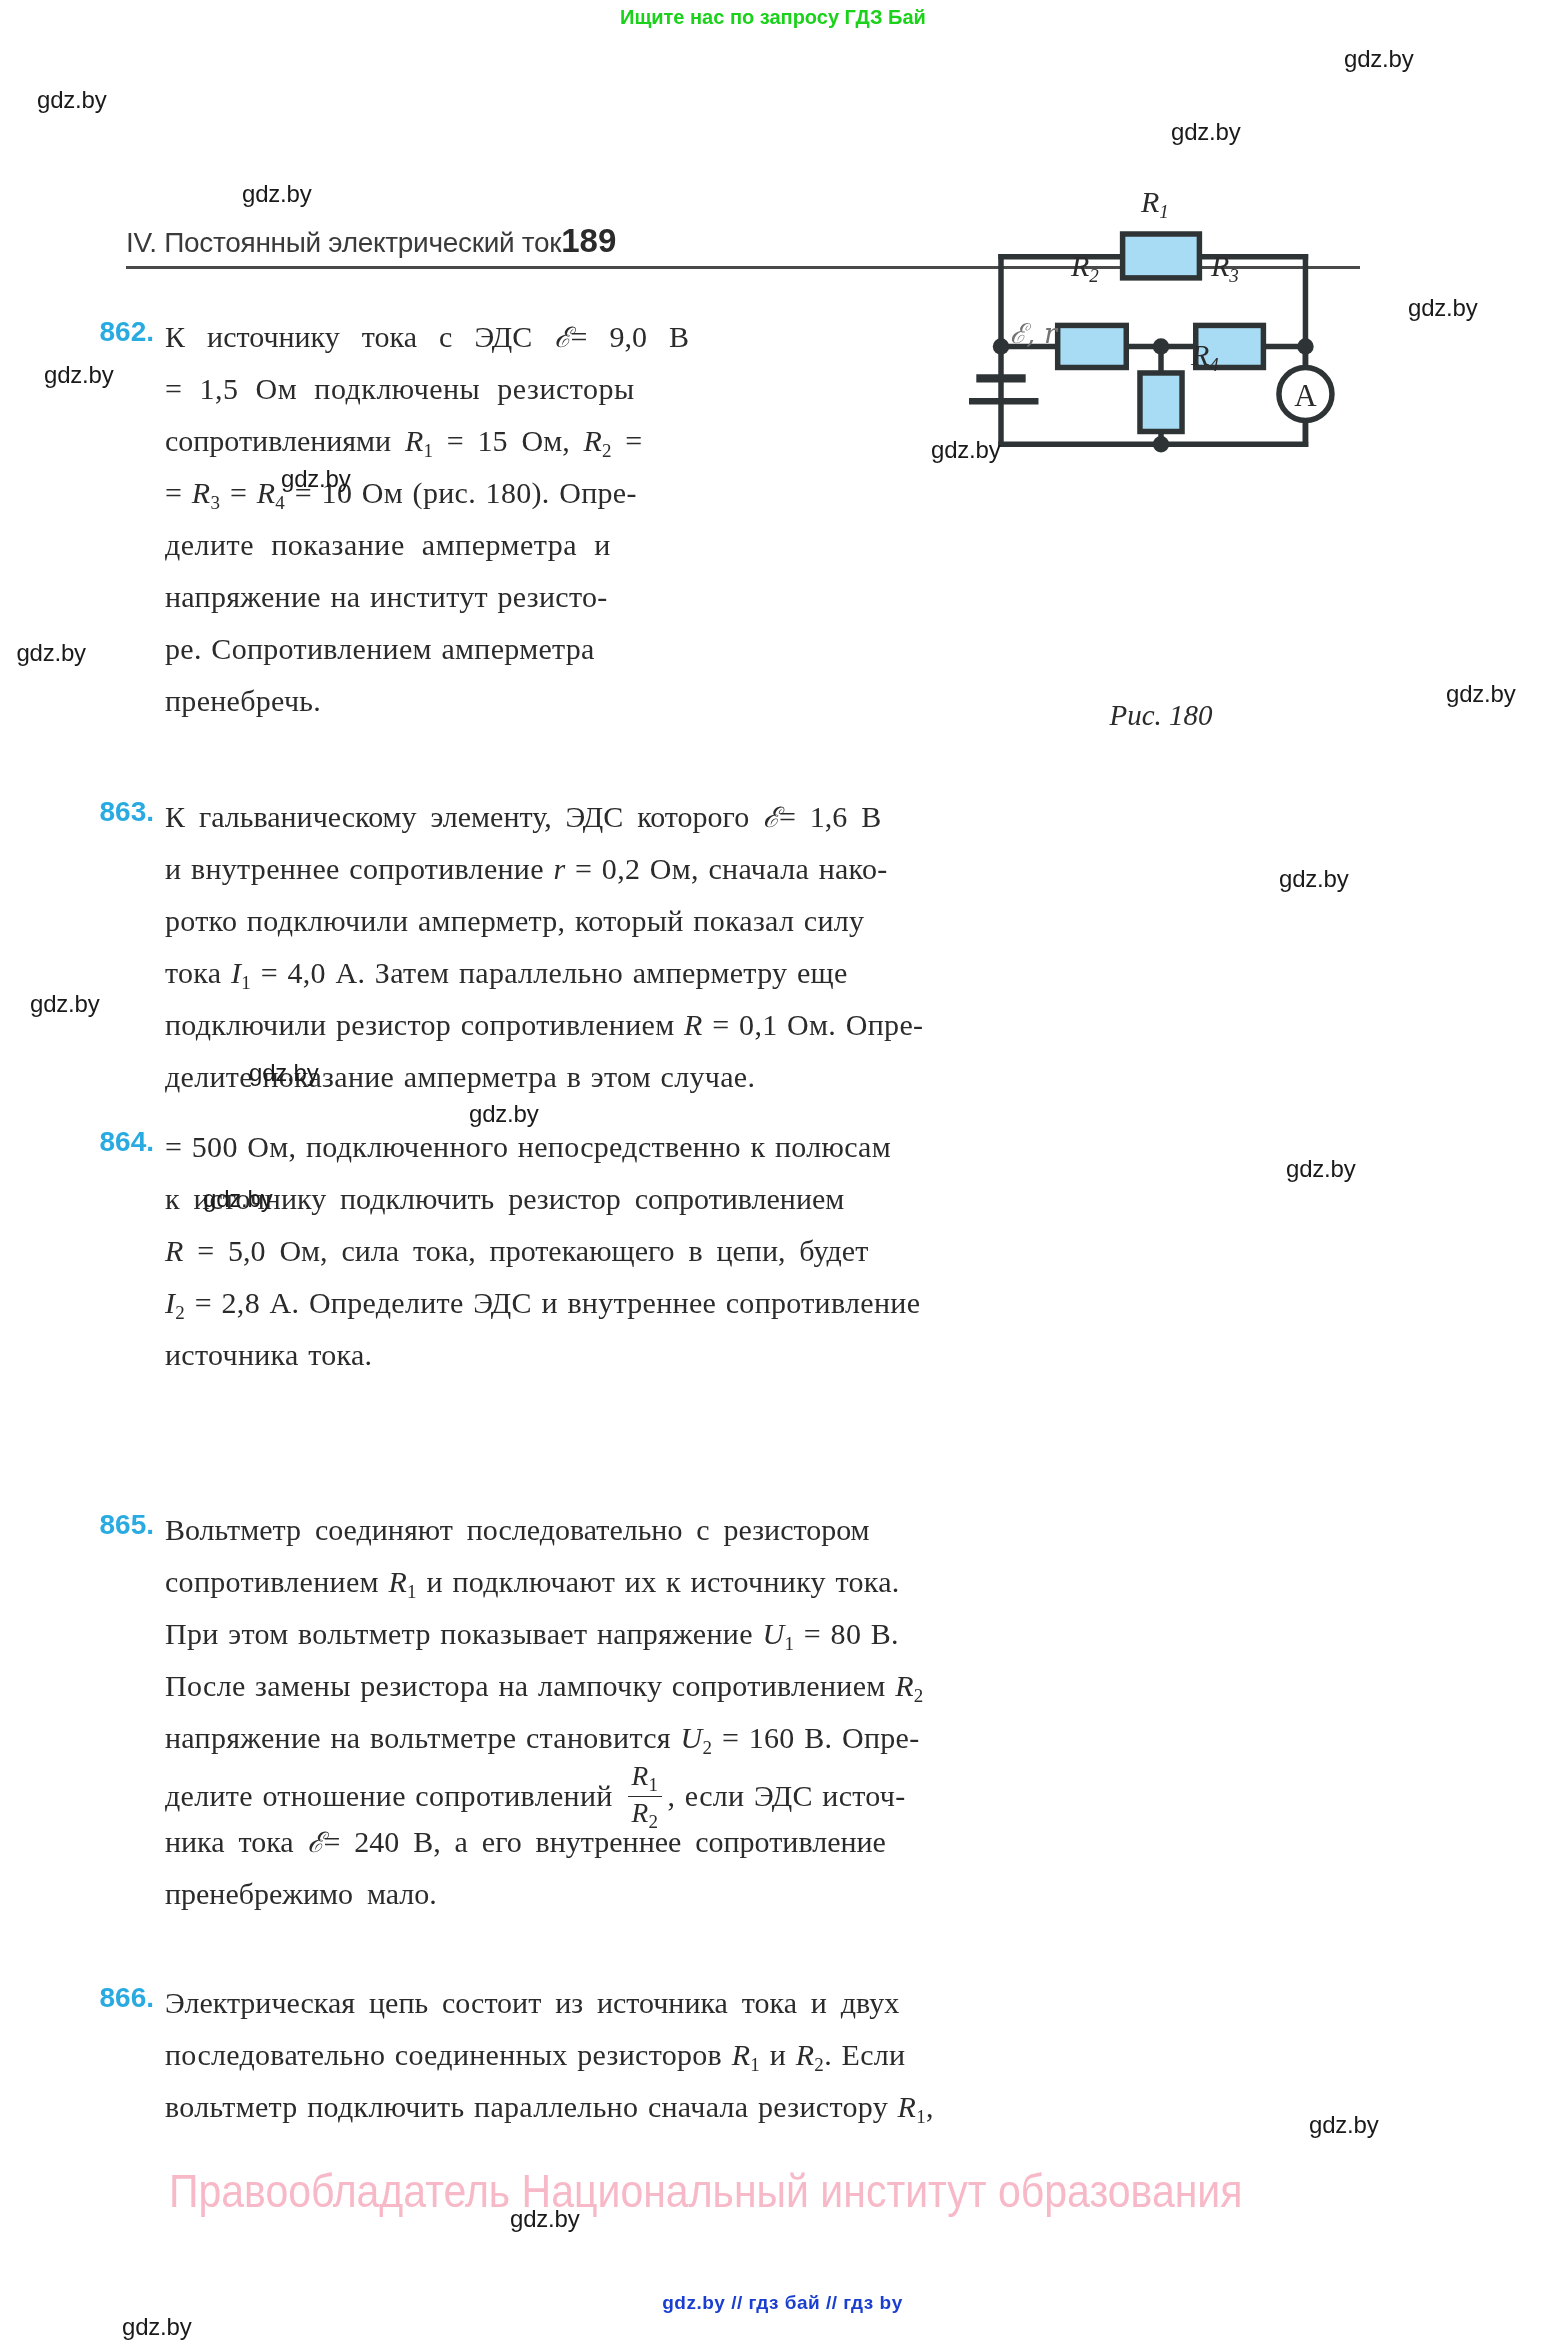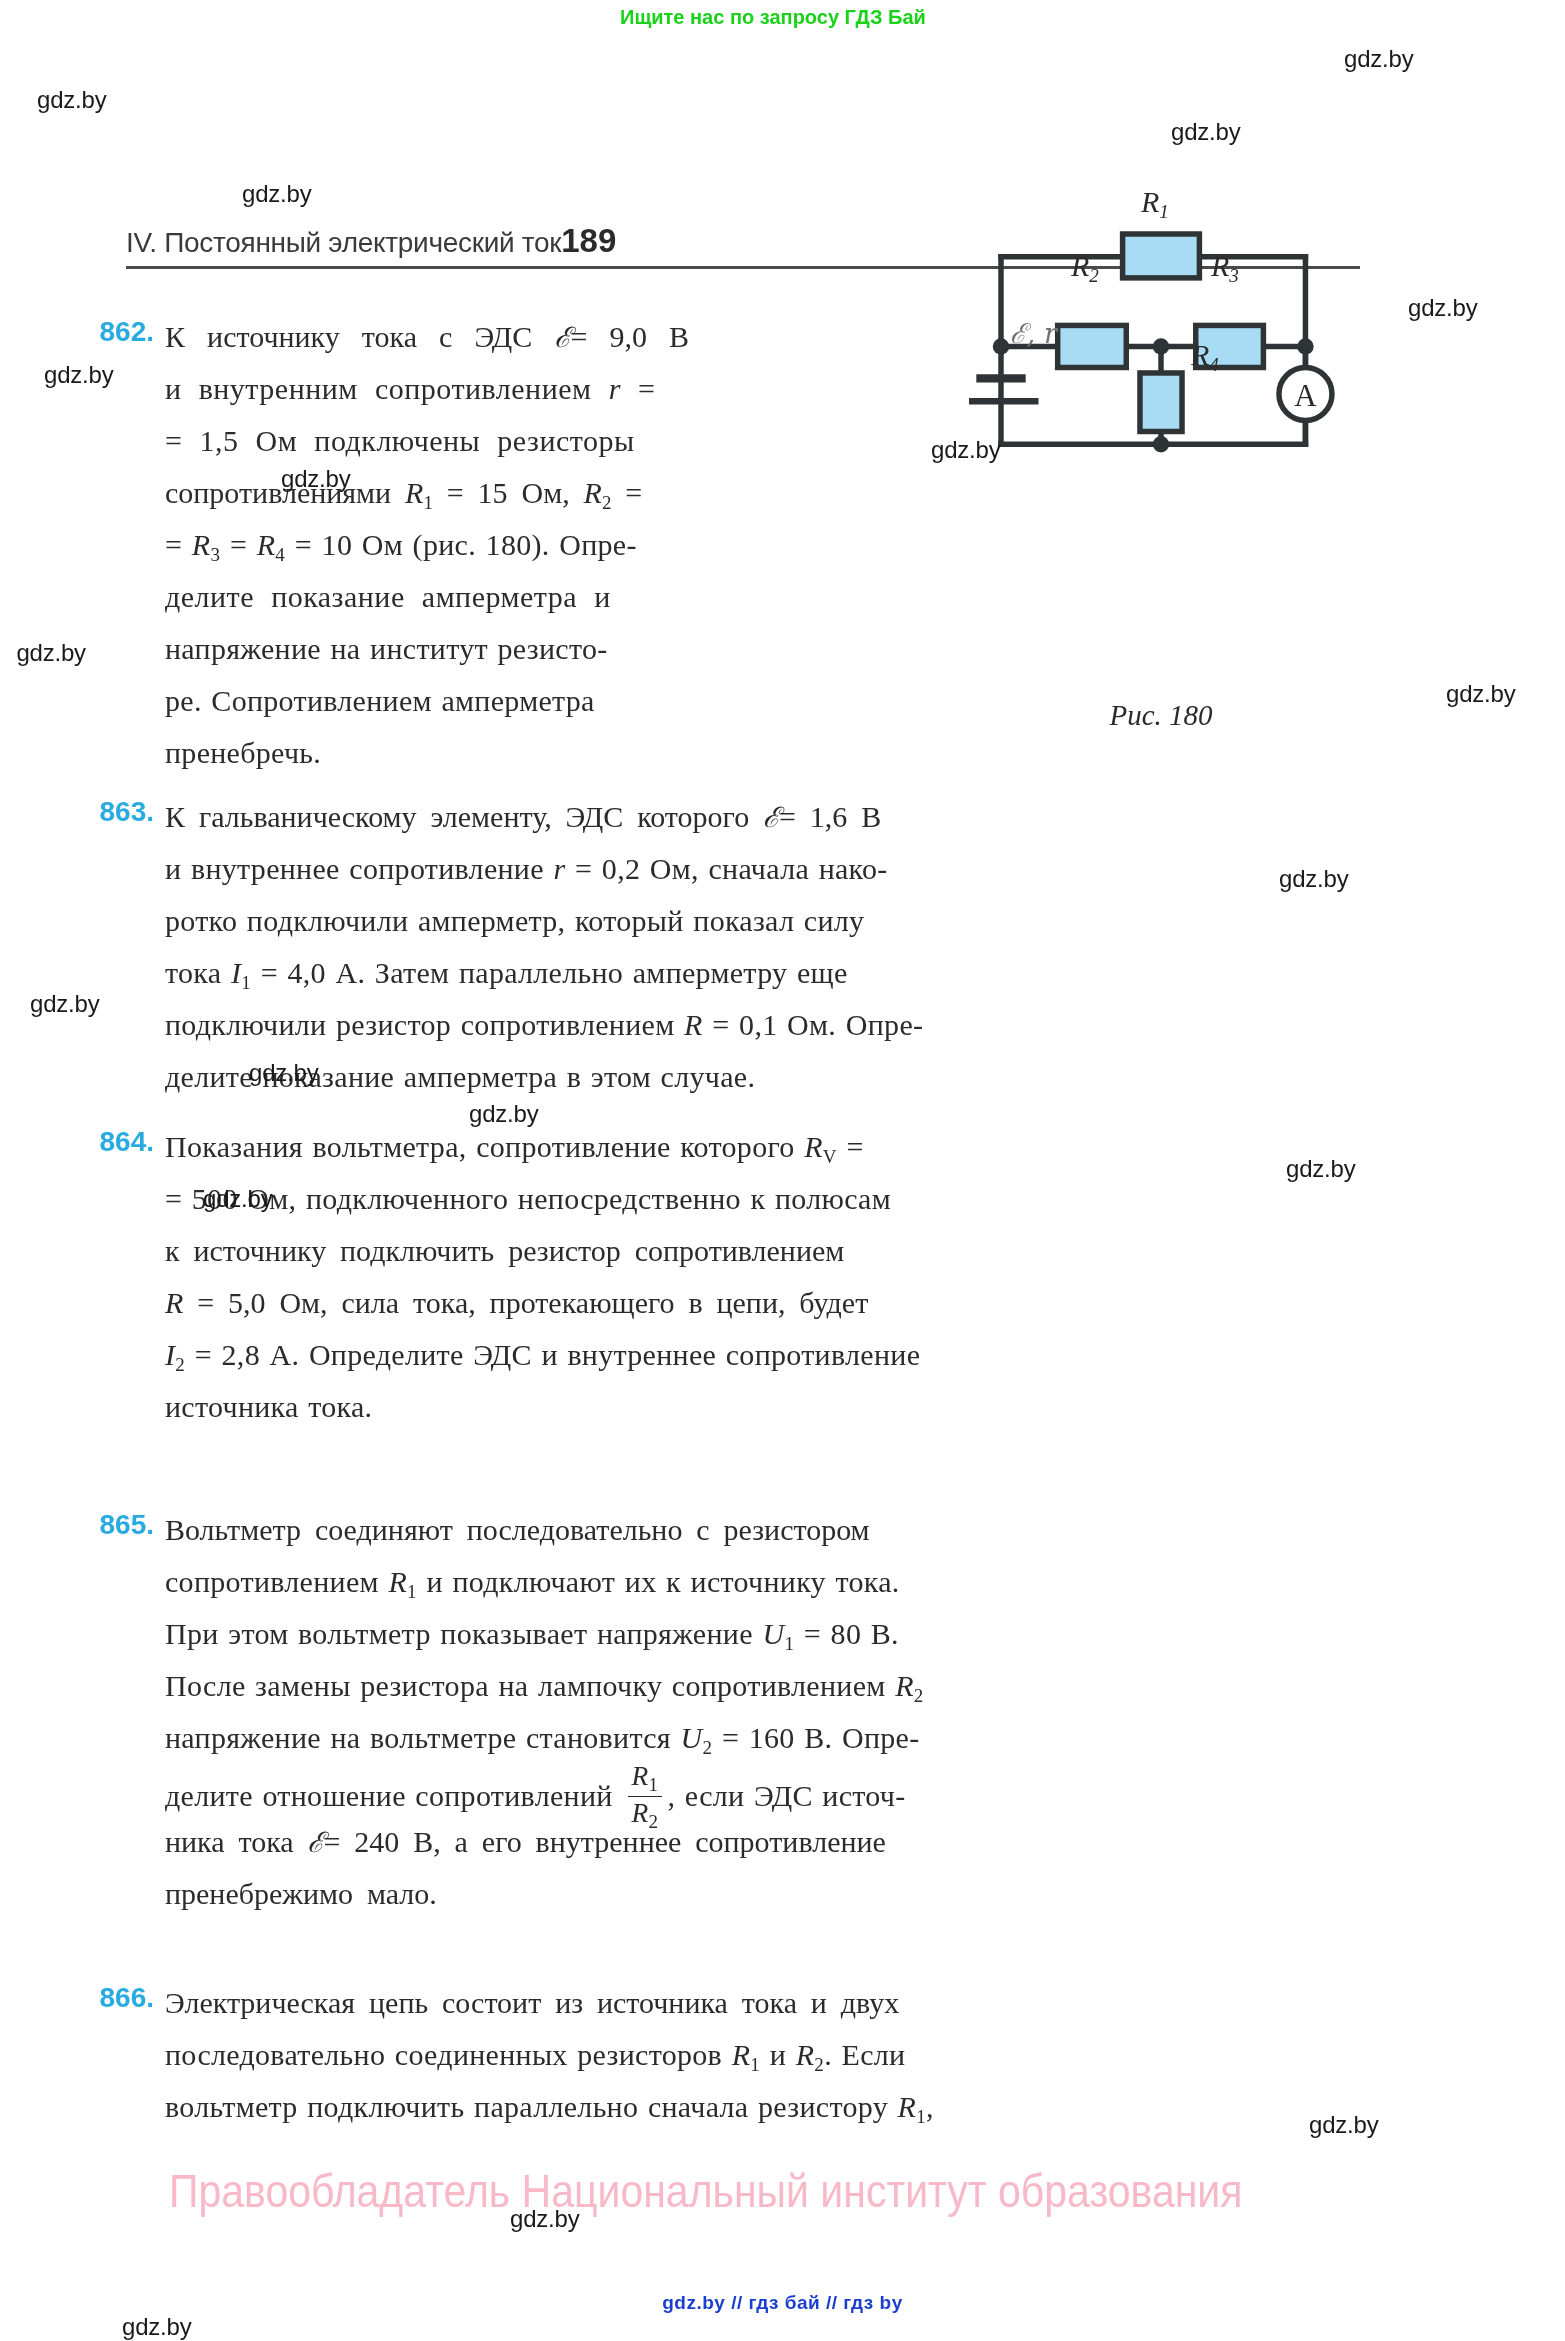--- a/index.html
+++ b/index.html
@@ -205,21 +205,20 @@
     <div class="runhead-title">IV. Постоянный электрический ток</div>
     <div class="runhead-page">189</div>
   </div>
   <div class="runhead-rule"></div>
 </div>
 
 <div class="problem" style="left:88px; top:311px; width:512px;">
   <div class="pnum" style="width:66px;">862.</div>
   <div class="ptext" style="margin-left:11px;">
     <span class="ln sp4">К&nbsp;источнику&nbsp;тока&nbsp;с&nbsp;ЭДС&nbsp;<span class="emf">ℰ</span>= 9,0 В</span>
-    <span class="ln sp2">и внутренним сопротивлением <i class="v">r</i> =</span>
     <span class="ln sp2">= 1,5 Ом подключены резисторы</span>
     <span class="ln sp5">сопротивлениями <i class="v">R</i><span class="subn">1</span> = 15 Ом, <i class="v">R</i><span class="subn">2</span> =</span>
     <span class="ln sp3">= <i class="v">R</i><span class="subn">3</span> = <i class="v">R</i><span class="subn">4</span> = 10 Ом (рис. 180). Опре-</span>
     <span class="ln sp2">делите показание амперметра и</span>
     <span class="ln sp3">напряжение на институт резисто-</span>
     <span class="ln sp3">ре. Сопротивлением амперметра</span>
     <span class="ln sp3">пренебречь.</span>
   </div>
 </div>
 
@@ -294,21 +293,20 @@
     <span class="ln sp3">ротко подключили амперметр, который показал силу</span>
     <span class="ln sp3">тока <i class="v">I</i><span class="subn">1</span> = 4,0 А. Затем параллельно амперметру еще</span>
     <span class="ln sp3">подключили резистор сопротивлением <i class="v">R</i> = 0,1 Ом. Опре-</span>
     <span class="ln sp3">делите показание амперметра в этом случае.</span>
   </div>
 </div>
 
 <div class="problem" style="left:88px; top:1121px; width:1297px;">
   <div class="pnum" style="width:66px;">864.</div>
   <div class="ptext" style="margin-left:11px;">
-    <span class="ln sp3">Показания вольтметра, сопротивление которого <i class="v">R</i><span class="subn">V</span> =</span>
     <span class="ln sp3">= 500 Ом, подключенного непосредственно к полюсам</span>
     <span class="ln sp5">к источнику подключить резистор сопротивлением</span>
     <span class="ln sp5">
       <i class="v">R</i> = 5,0 Ом, сила тока, протекающего в цепи, будет</span>
     <span class="ln sp3"><i class="v">I</i><span class="subn">2</span> = 2,8 А. Определите ЭДС и внутреннее сопротивление</span>
     <span class="ln sp3">источника тока.</span>
   </div>
 </div>
 
 <div class="problem" style="left:88px; top:1504px; width:1297px;">

